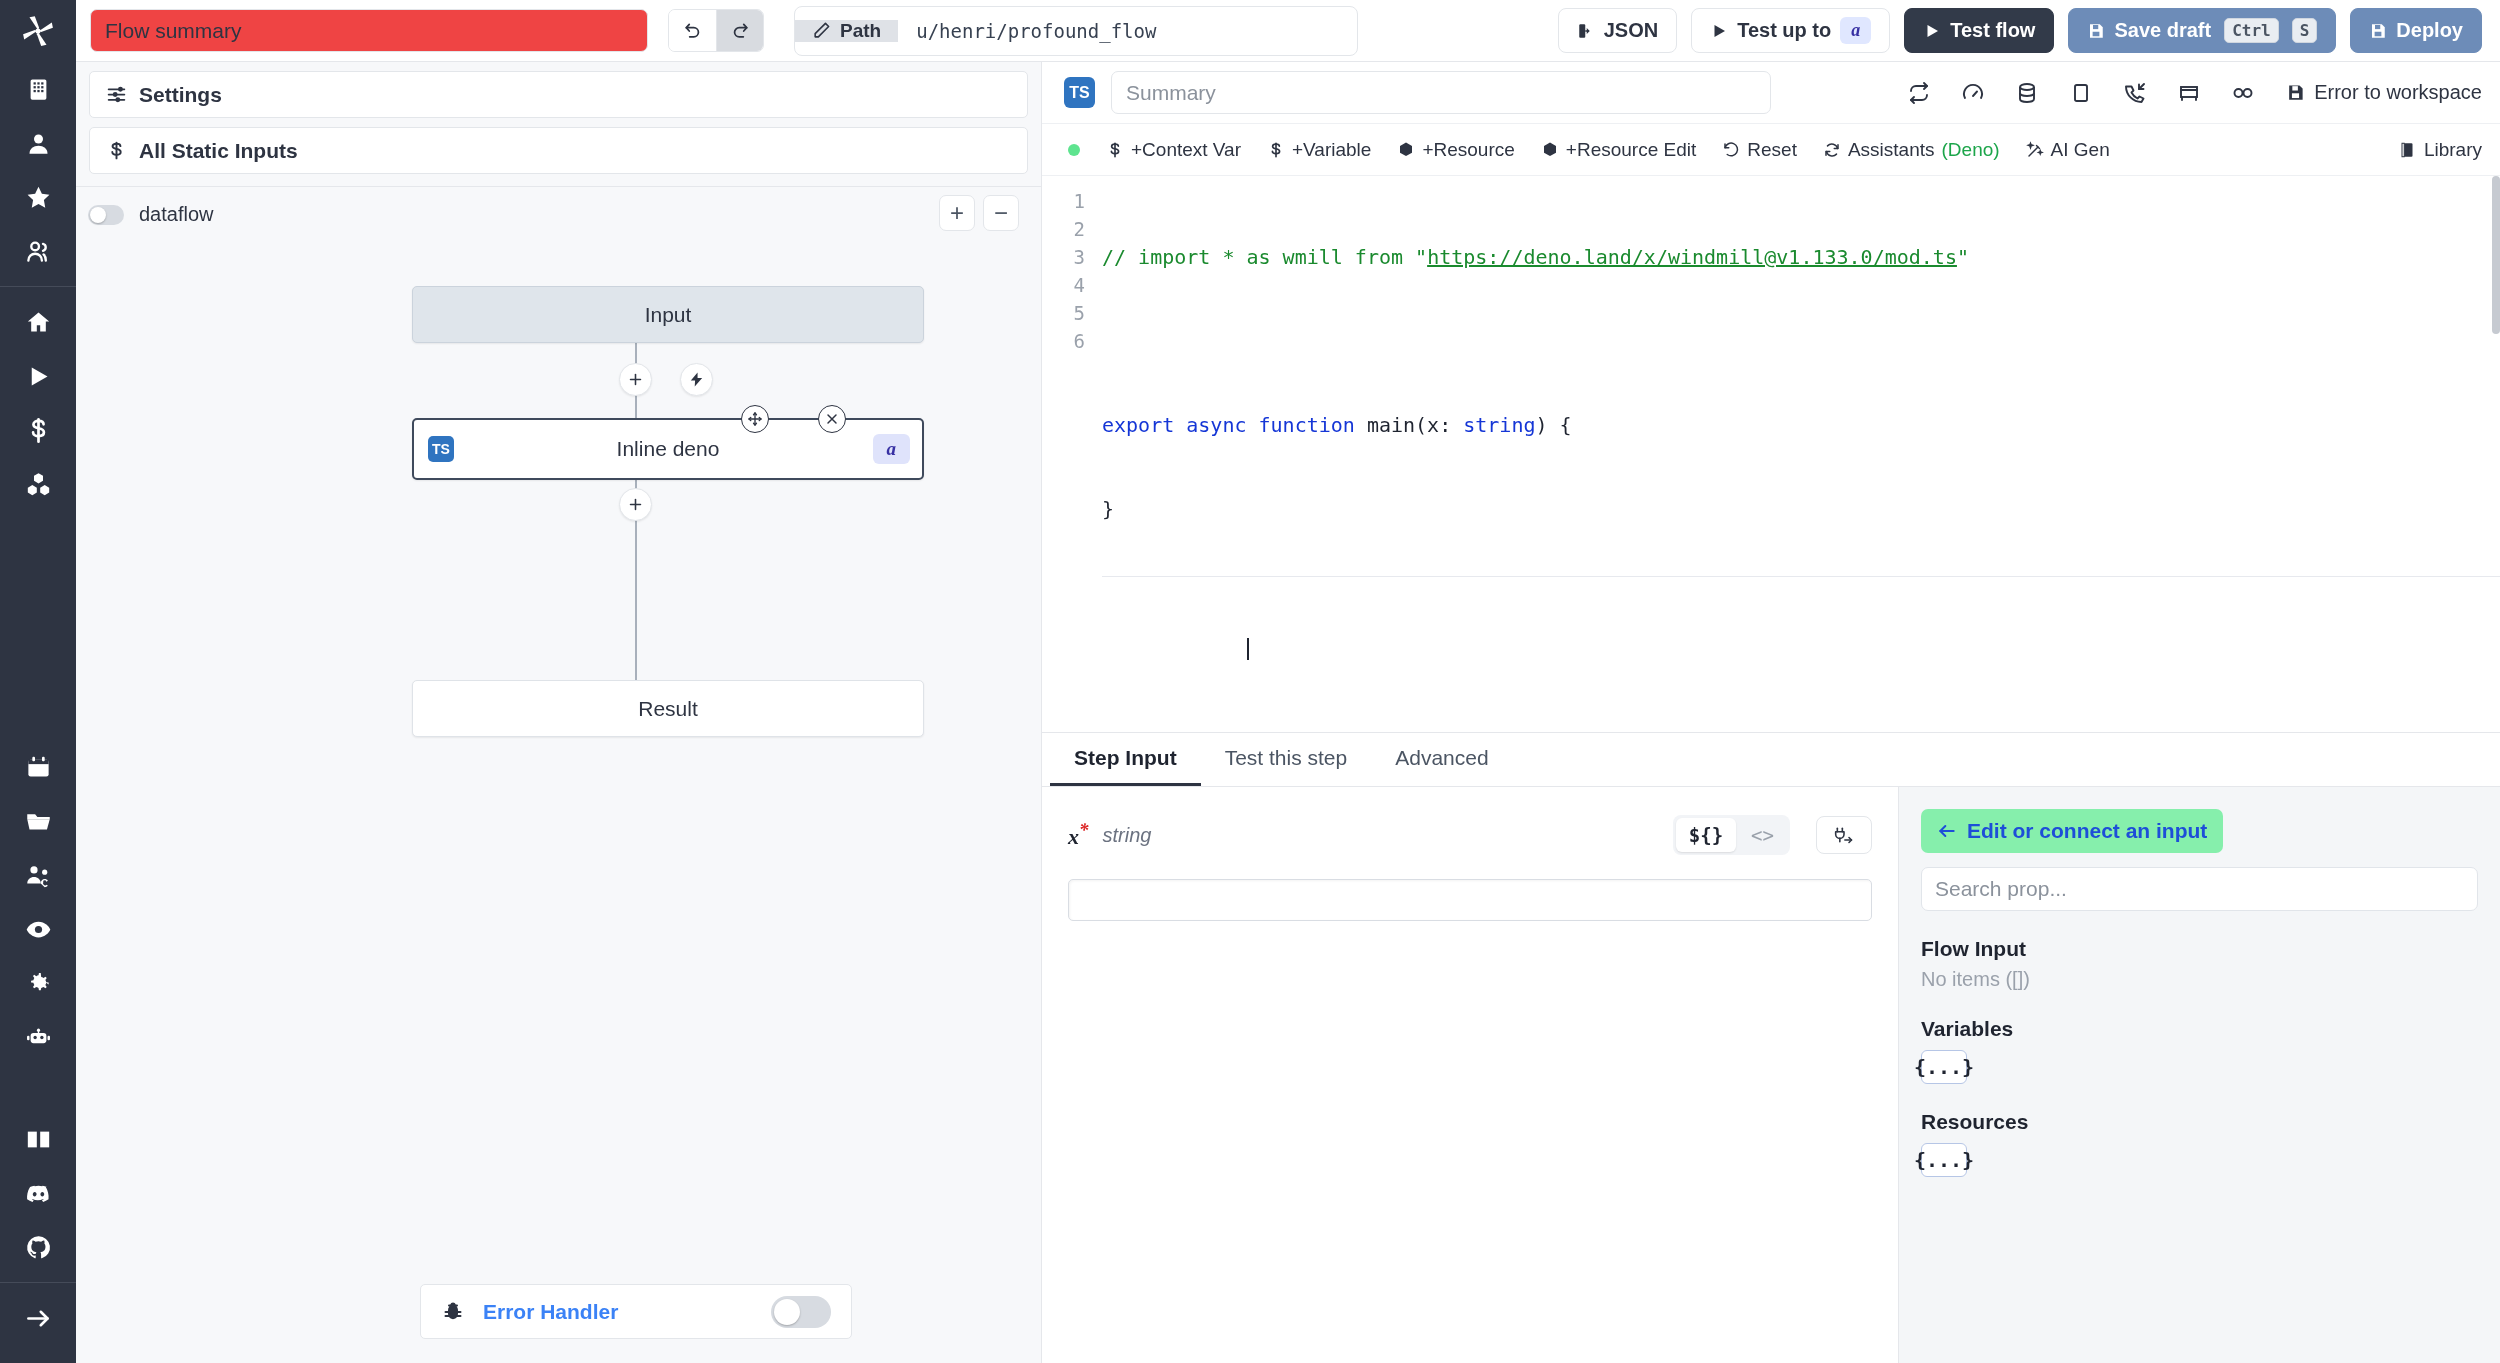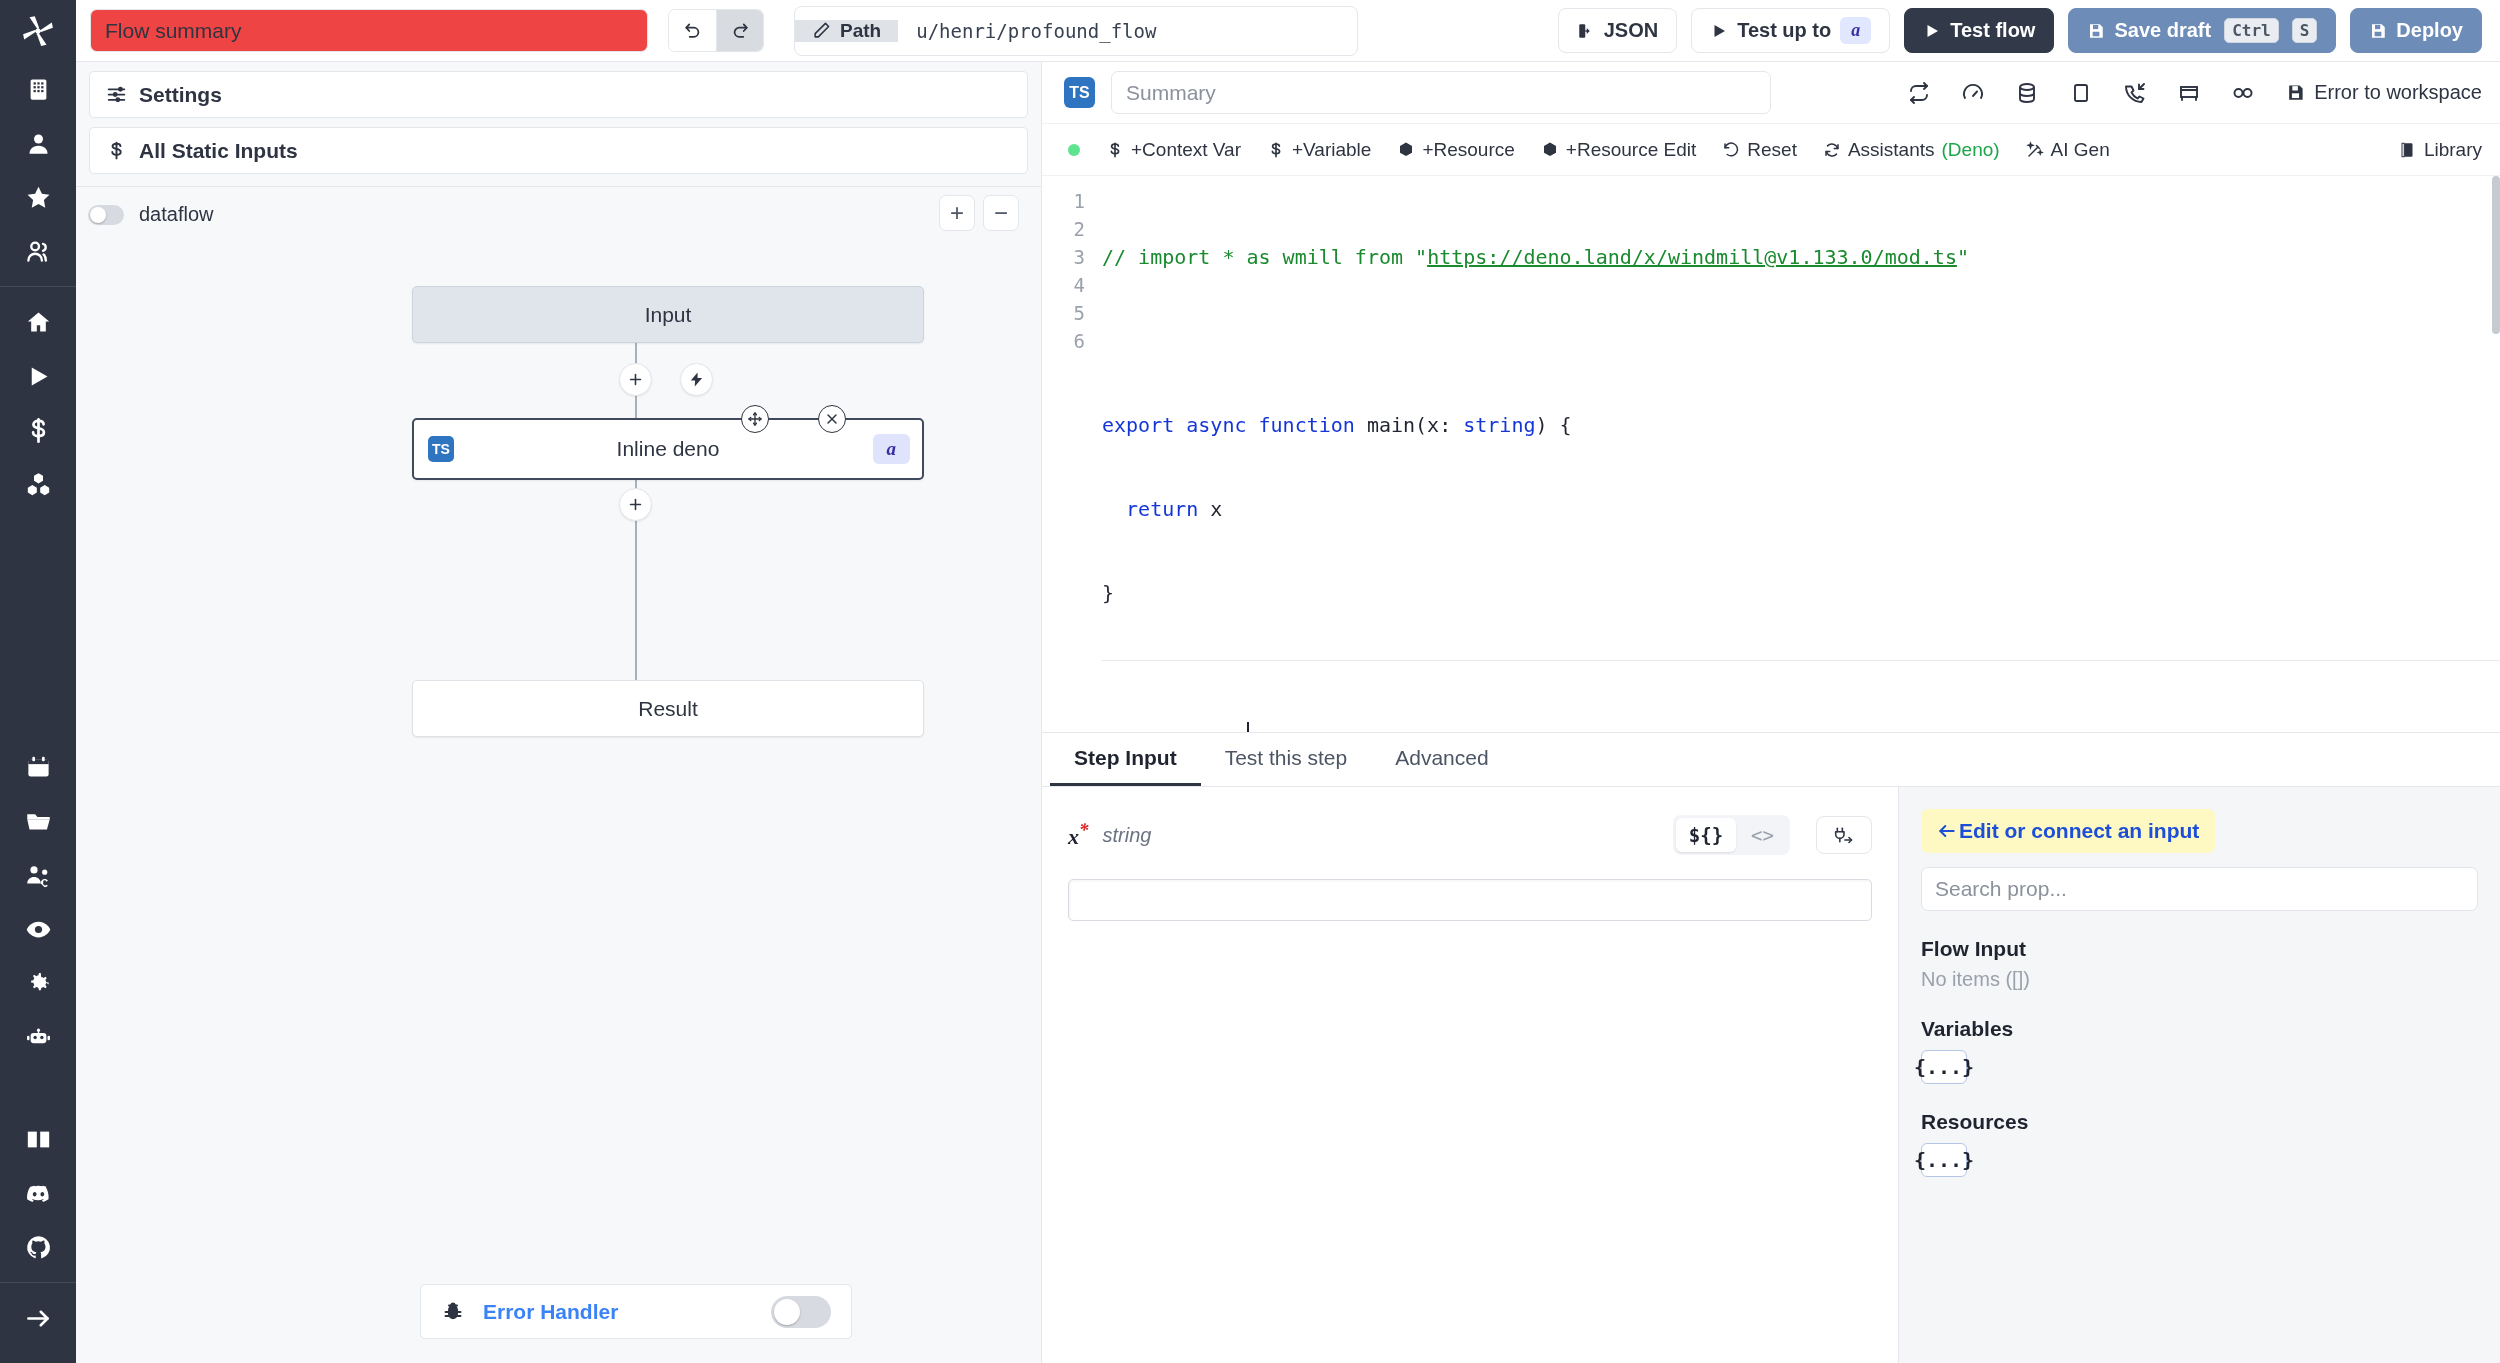--- a/index.html
+++ b/index.html
@@ -331,22 +331,22 @@
     box-shadow: inset 1px 1px 3px rgba(0,0,0,.05);
     font-family: "Liberation Sans", sans-serif;
   }
 
   .connect-panel {
     width: 602px; flex: 0 0 602px; background: #f4f6f8;
     border-left: 1px solid #e5e7eb; padding: 22px 22px 0 22px;
     overflow: hidden;
   }
   .connect-btn {
-    display: inline-flex; align-items: center; gap: 2px;
-    background: #fef9c3; color: #1d4ed8; border: none;
+    display: inline-flex; align-items: center; gap: 10px;
+    background: #86efac; color: #1d4ed8; border: none;
     border-radius: 7px; padding: 10px 16px; font-size: 21px; font-weight: 700;
     cursor: pointer; font-family: "Liberation Sans", sans-serif;
   }
   .search-prop {
     margin-top: 14px; width: 100%; height: 44px;
     border: 1px solid #e1e5ea; border-radius: 7px; background: #fff;
     padding: 0 13px; font-size: 21px; color: #1f2430;
     font-family: "Liberation Sans", sans-serif;
   }
   .search-prop::placeholder { color: #8b929c; }
@@ -828,21 +828,20 @@
           <div>2</div>
           <div>3</div>
           <div>4</div>
           <div>5</div>
           <div>6</div>
         </div>
         <div class="codearea">
           <div><span class="c-com">// import * as wmill from </span><span class="c-com">"</span><span class="c-url">https://deno.land/x/windmill@v1.133.0/mod.ts</span><span class="c-com">"</span></div>
           <div>&nbsp;</div>
           <div><span class="c-kw">export async function </span><span class="c-pl">main</span><span class="c-pl">(x: </span><span class="c-ty">string</span><span class="c-pl">) {</span></div>
-          <div><span class="c-kw">  return</span><span class="c-pl"> x</span></div>
           <div><span class="c-pl">}</span></div>
           <div style="position:relative">
             <div class="cur-line" style="top:-3px"></div>
             <span class="caret"></span>
           </div>
           <div class="code-scroll"></div>
         </div>
       </div>
 
       <div class="bottom">

